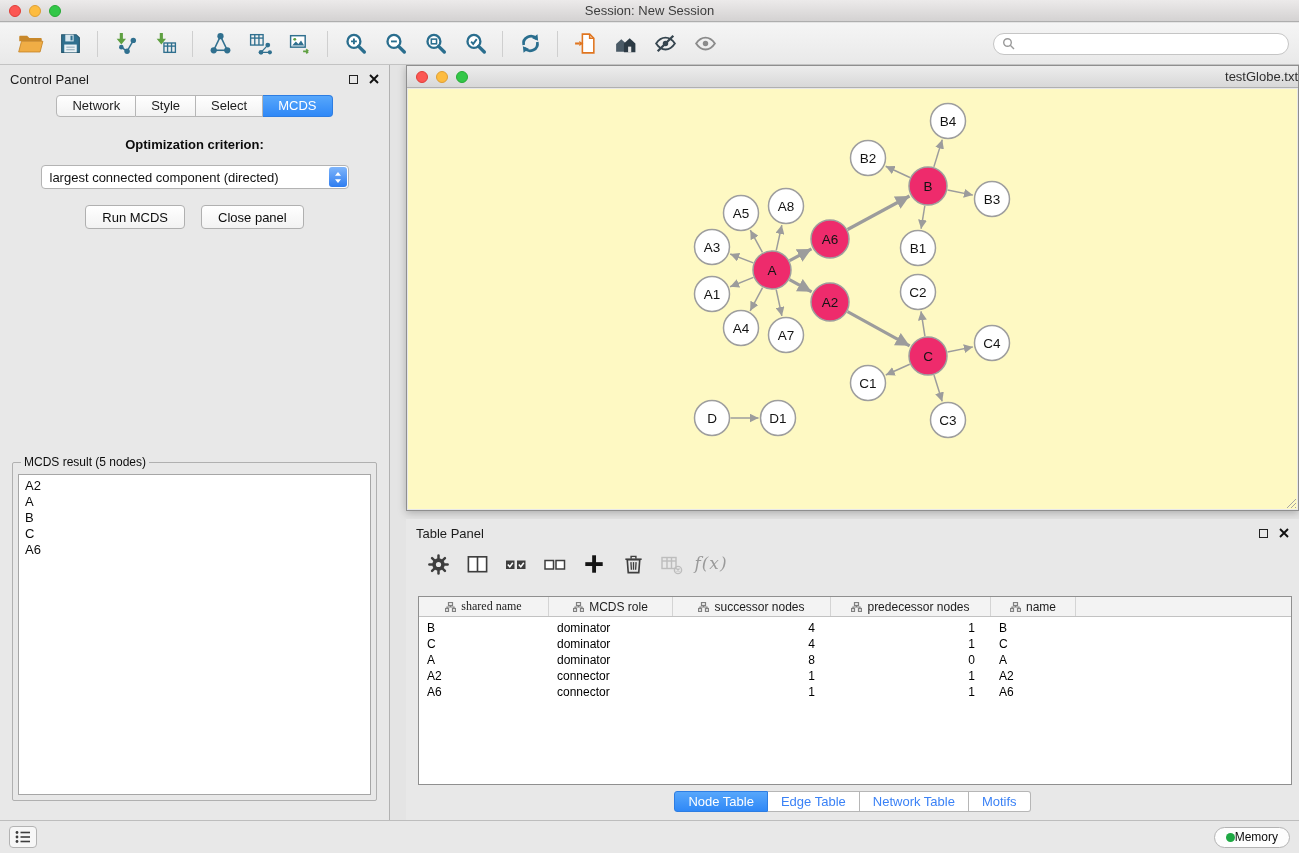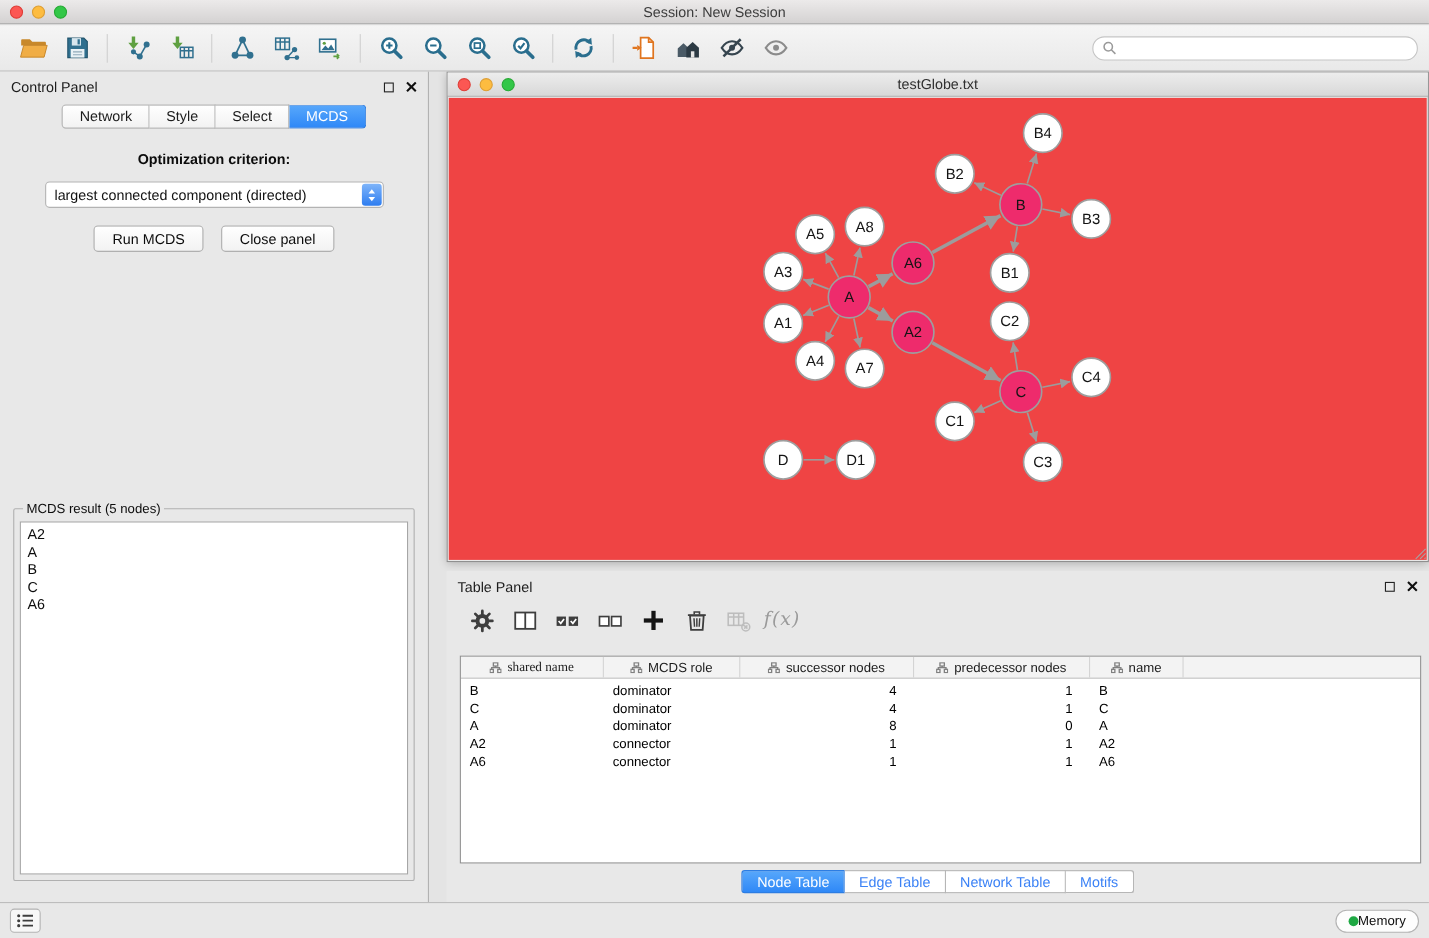--- a/index.html
+++ b/index.html
@@ -42,22 +42,22 @@
   .btn{height:24px;padding:0 16px;font-size:13px;font-family:inherit;background:linear-gradient(#ffffff,#f2f2f2);border:1px solid #b0b0b0;border-radius:4px;color:#0c0c0c}
   .result-fieldset{position:absolute;left:12px;right:12px;top:390px;bottom:19px;border:1px solid #b0b0b0;border-radius:2px;padding:5px}
   .result-fieldset legend{font-size:12px;color:#0c0c0c;padding:0 3px;margin-left:3px}
   .result-inner{width:100%;height:100%;background:#fff;border:1px solid #a6a6a6;overflow:auto;padding:3px 6px;text-align:left}
   .result-item{font-size:13px;line-height:16px;color:#0c0c0c}
 
   
   .net-window{position:absolute;left:406px;top:65px;width:893px;height:446px;background:#e8e8e8;border:1px solid #8f8f8f;box-shadow:0 2px 8px rgba(0,0,0,.25)}
   .net-titlebar{position:relative;height:22px;background:linear-gradient(#ededed,#d8d8d8);border-bottom:1px solid #b0b0b0}
   .net-traffic{position:absolute;left:9px;top:5px;display:flex;gap:8px}
-  .net-title{line-height:22px;text-align:center;font-size:13px;color:#2f2f2f}
-  .net-canvas{position:absolute;top:23px;left:1px;right:1px;bottom:1px;background:#ef4444;overflow:hidden}
+  .net-title{line-height:22px;text-align:right;font-size:13px;color:#2f2f2f}
+  .net-canvas{position:absolute;top:23px;left:1px;right:1px;bottom:1px;background:#fef9c3;overflow:hidden}
   .resize-grip{position:absolute;right:1px;bottom:1px}
 
   
   .table-panel{position:absolute;left:406px;top:519px;right:0;bottom:33px;background:#e8e8e8}
   .tp-toolbar{display:flex;align-items:center;height:40px;padding:0 0 0 16px;gap:7px;margin-top:2px}
   .tp-btn{width:32px;height:32px;display:flex;justify-content:center}
   .fx{font-family:"DejaVu Serif",serif;font-style:italic;font-size:17px;color:#9a9a9a;letter-spacing:1px}
   .table-wrap{position:absolute;left:12px;right:7px;top:77px;bottom:35px;background:#fff;border:1px solid #8f8f8f;overflow:hidden}
   .thead{display:flex;height:20px;background:#f3f3f3;border-bottom:1px solid #c2c2c2}
   .th{display:flex;align-items:center;justify-content:center;gap:5px;font-size:12px;color:#1c1c1c;border-right:1px solid #d4d4d4;overflow:hidden}

